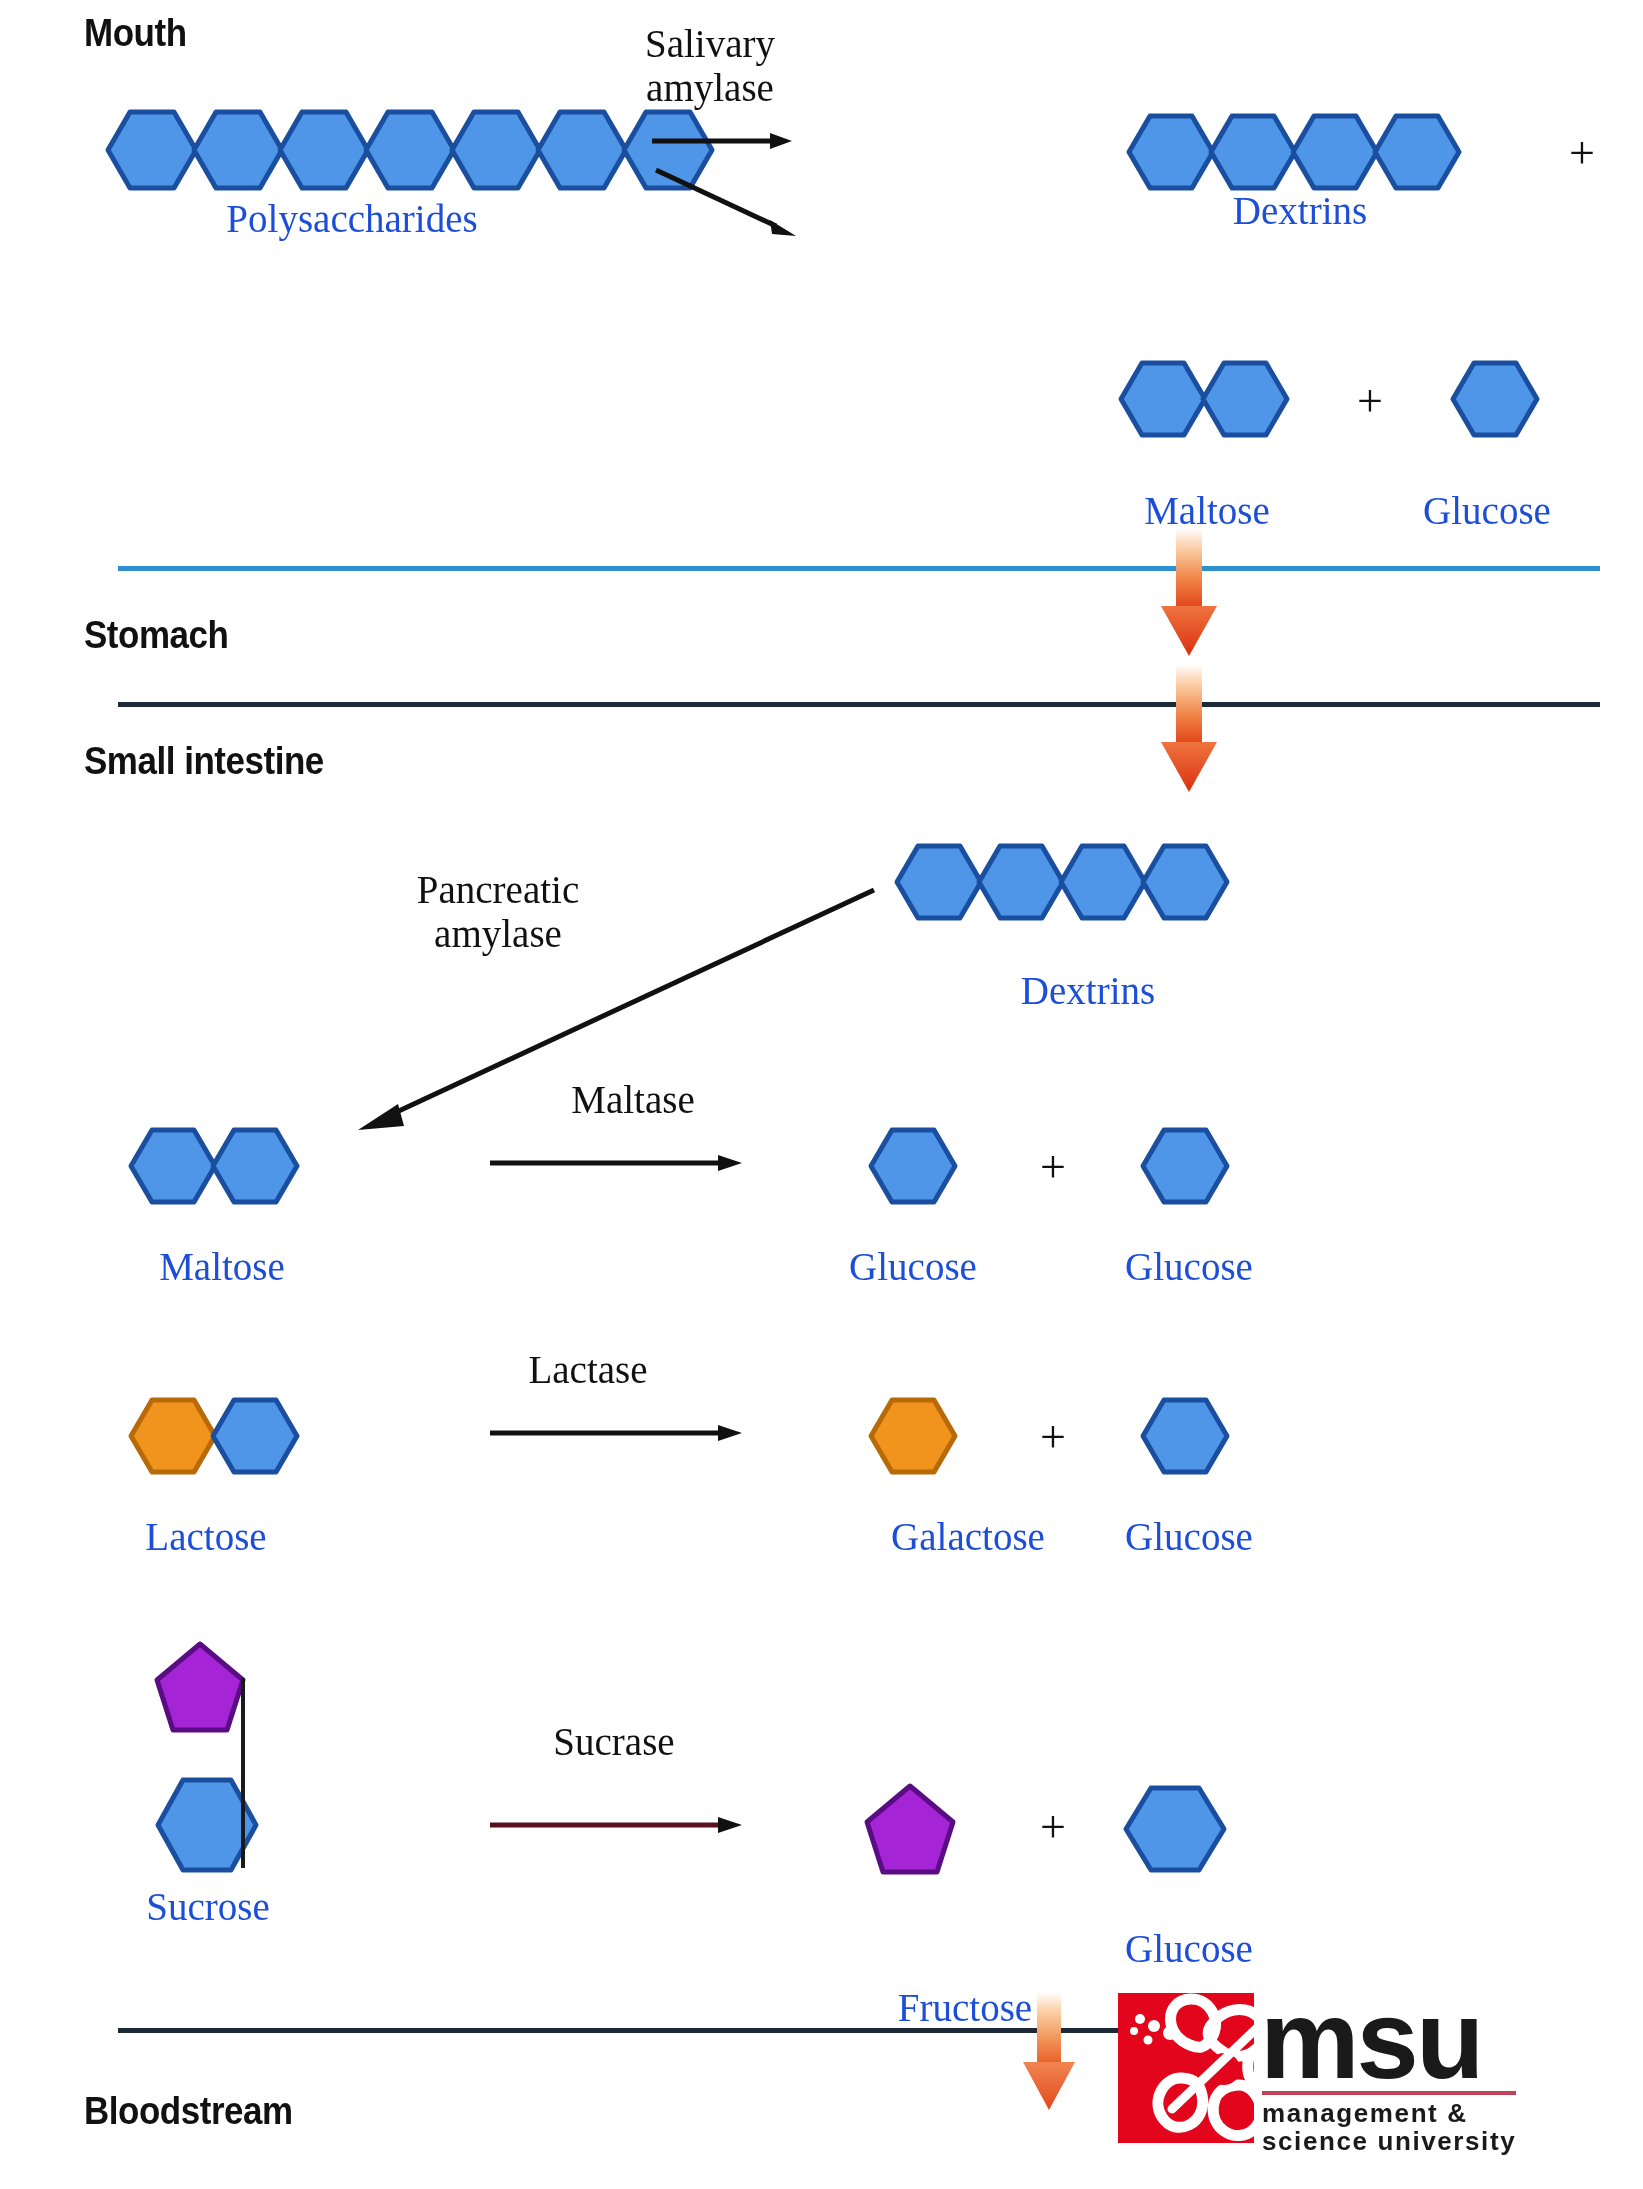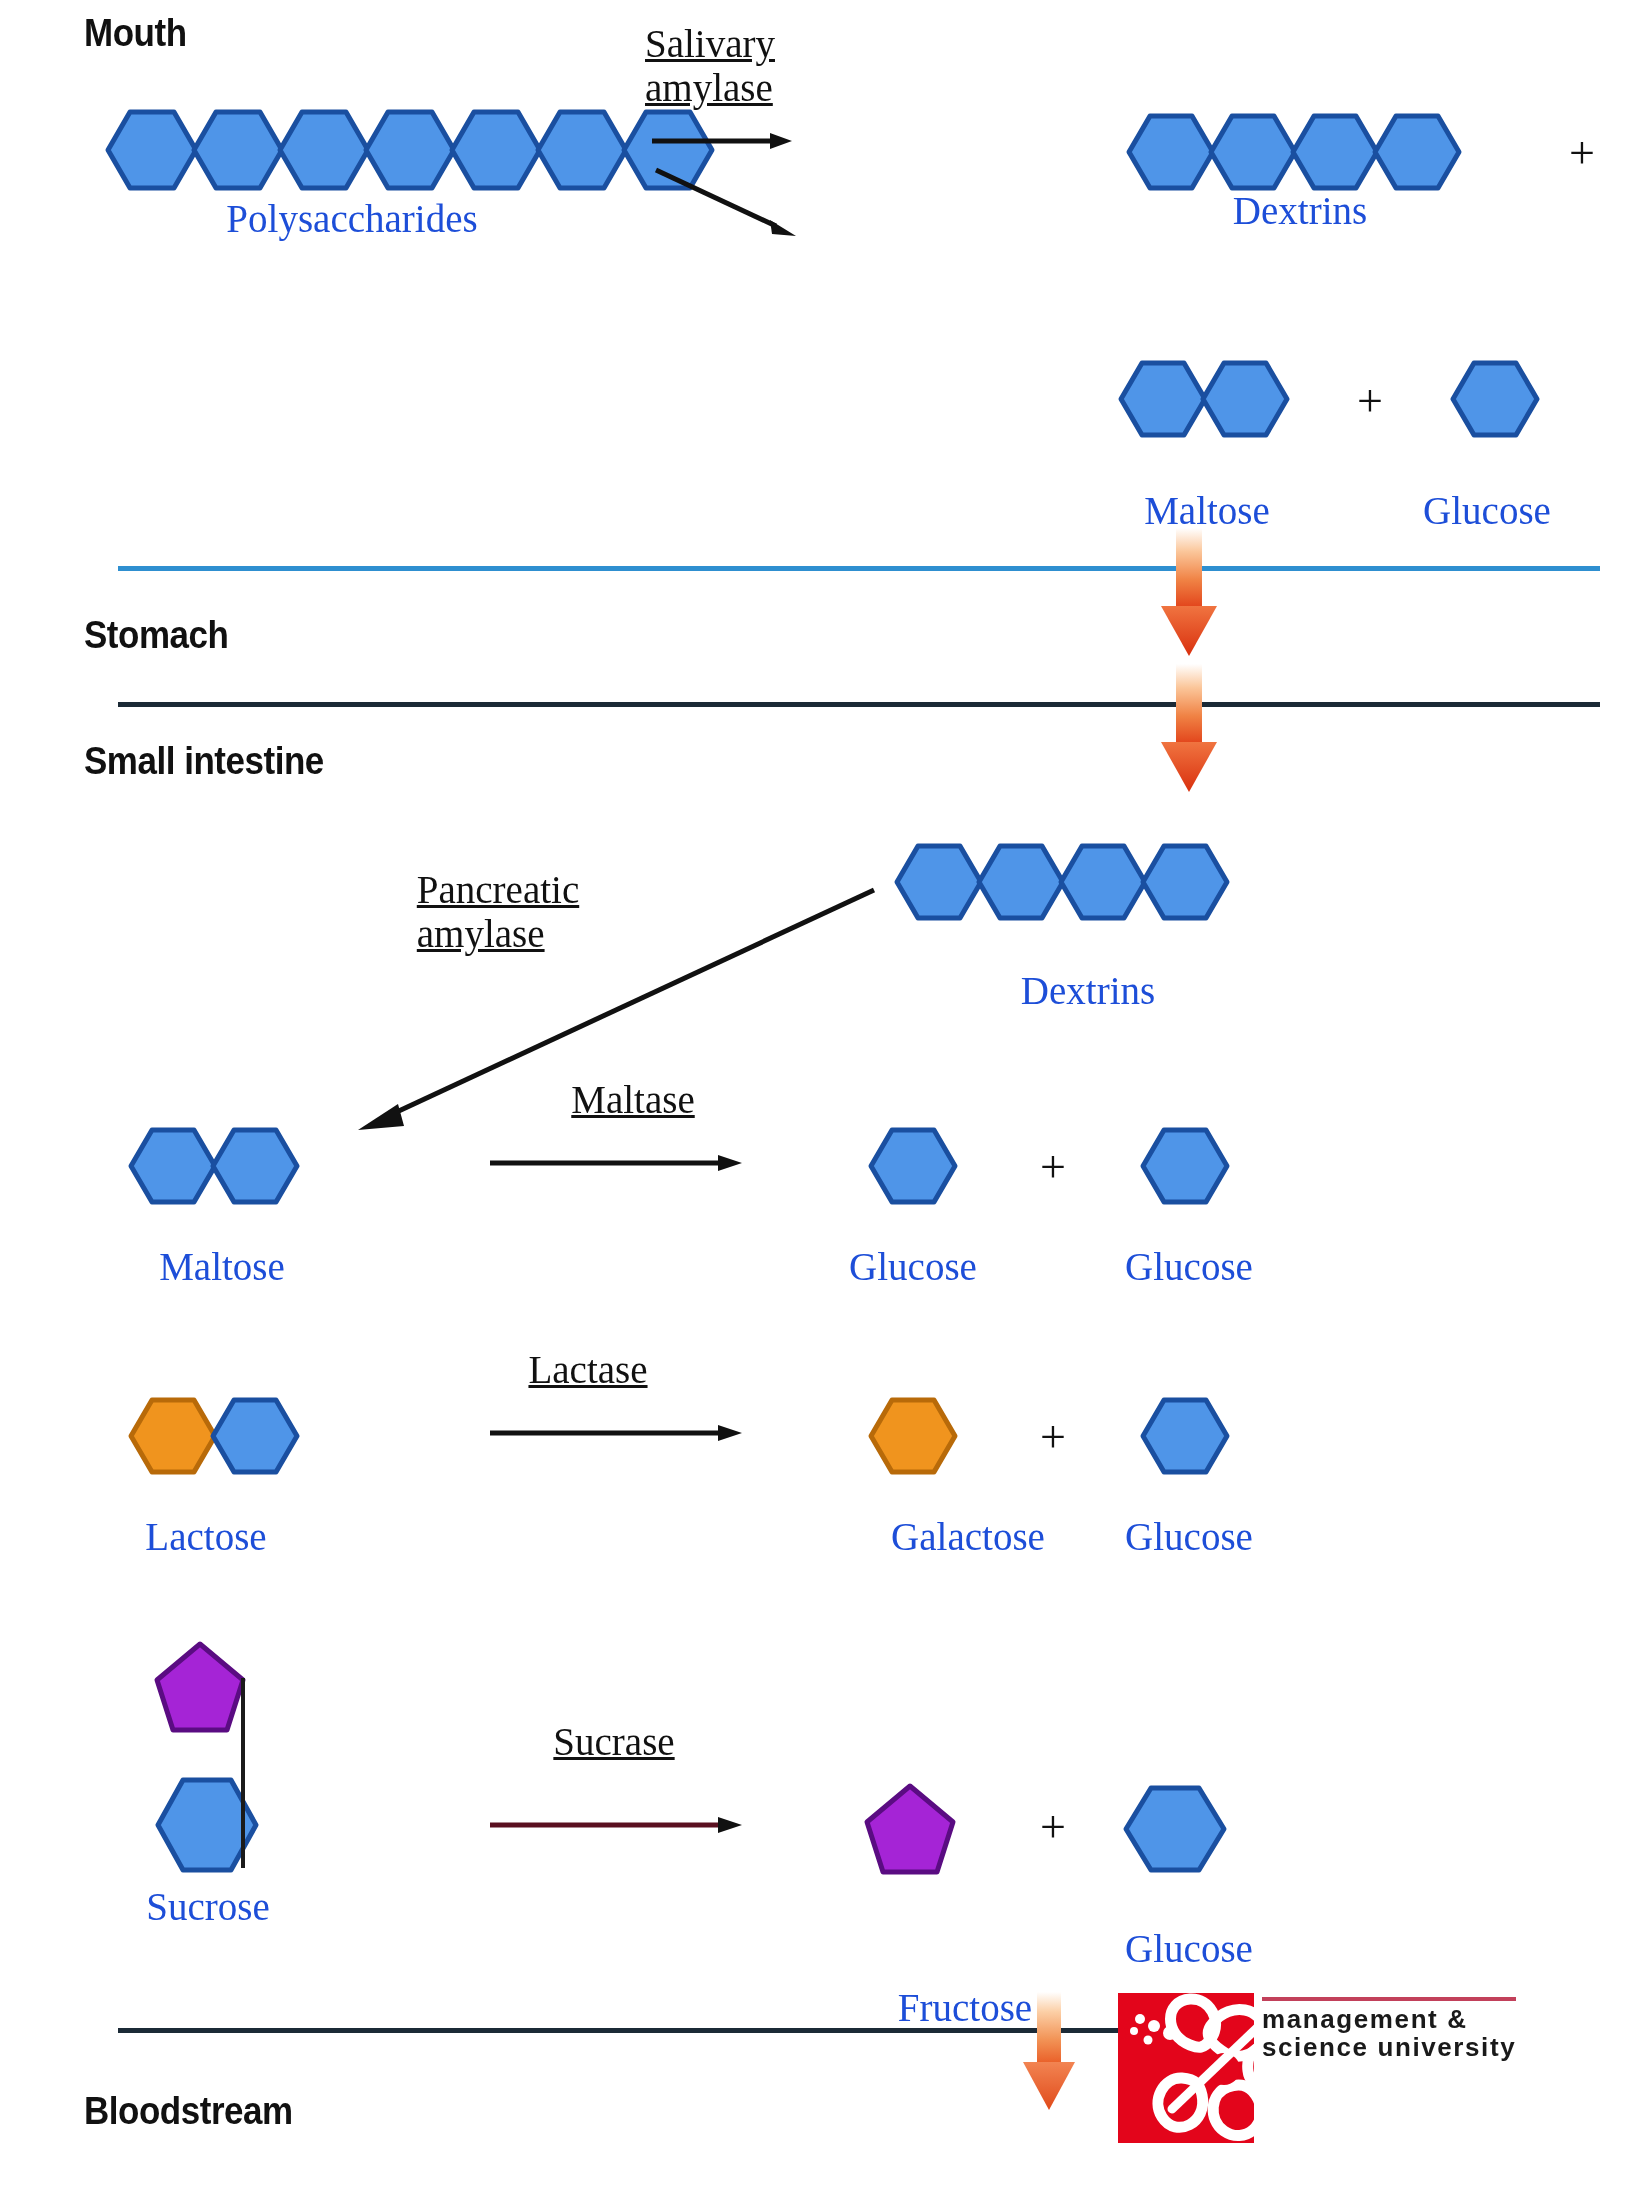--- a/index.html
+++ b/index.html
@@ -34,23 +34,23 @@
     white-space:nowrap;
     text-align:center;
   }
   .lbl.ctr{transform:translateX(-50%);}
   .enz{
     position:absolute;
     font-family:"Liberation Serif", serif;
     font-size:39px;
     color:#111;
     line-height:1.12;
+    text-align:center;
     white-space:nowrap;
     transform:translateX(-50%);
-    text-decoration:underline;
   }
   .plus{
     position:absolute;
     font-family:"Liberation Serif", serif;
     font-size:46px;
     color:#111;
     transform:translate(-50%,-50%);
   }
 
   
@@ -390,19 +390,20 @@
         </g>
 
         <g fill="#E3051B">
           <circle cx="106" cy="76" r="16"></circle>
         </g>
 
         <path d="M54 116 L140 34" stroke="#FFFFFF" stroke-width="9" fill="none" stroke-linecap="round"></path>
       </svg>
     </div>
     <div class="logo-text">
+      <div class="logo-msu">msu</div>
       <div class="logo-rule"></div>
       <div class="logo-sub">management &amp;</div>
       <div class="logo-sub">science university</div>
     </div>
   </div>
 
 </div>
 
 </body></html>

